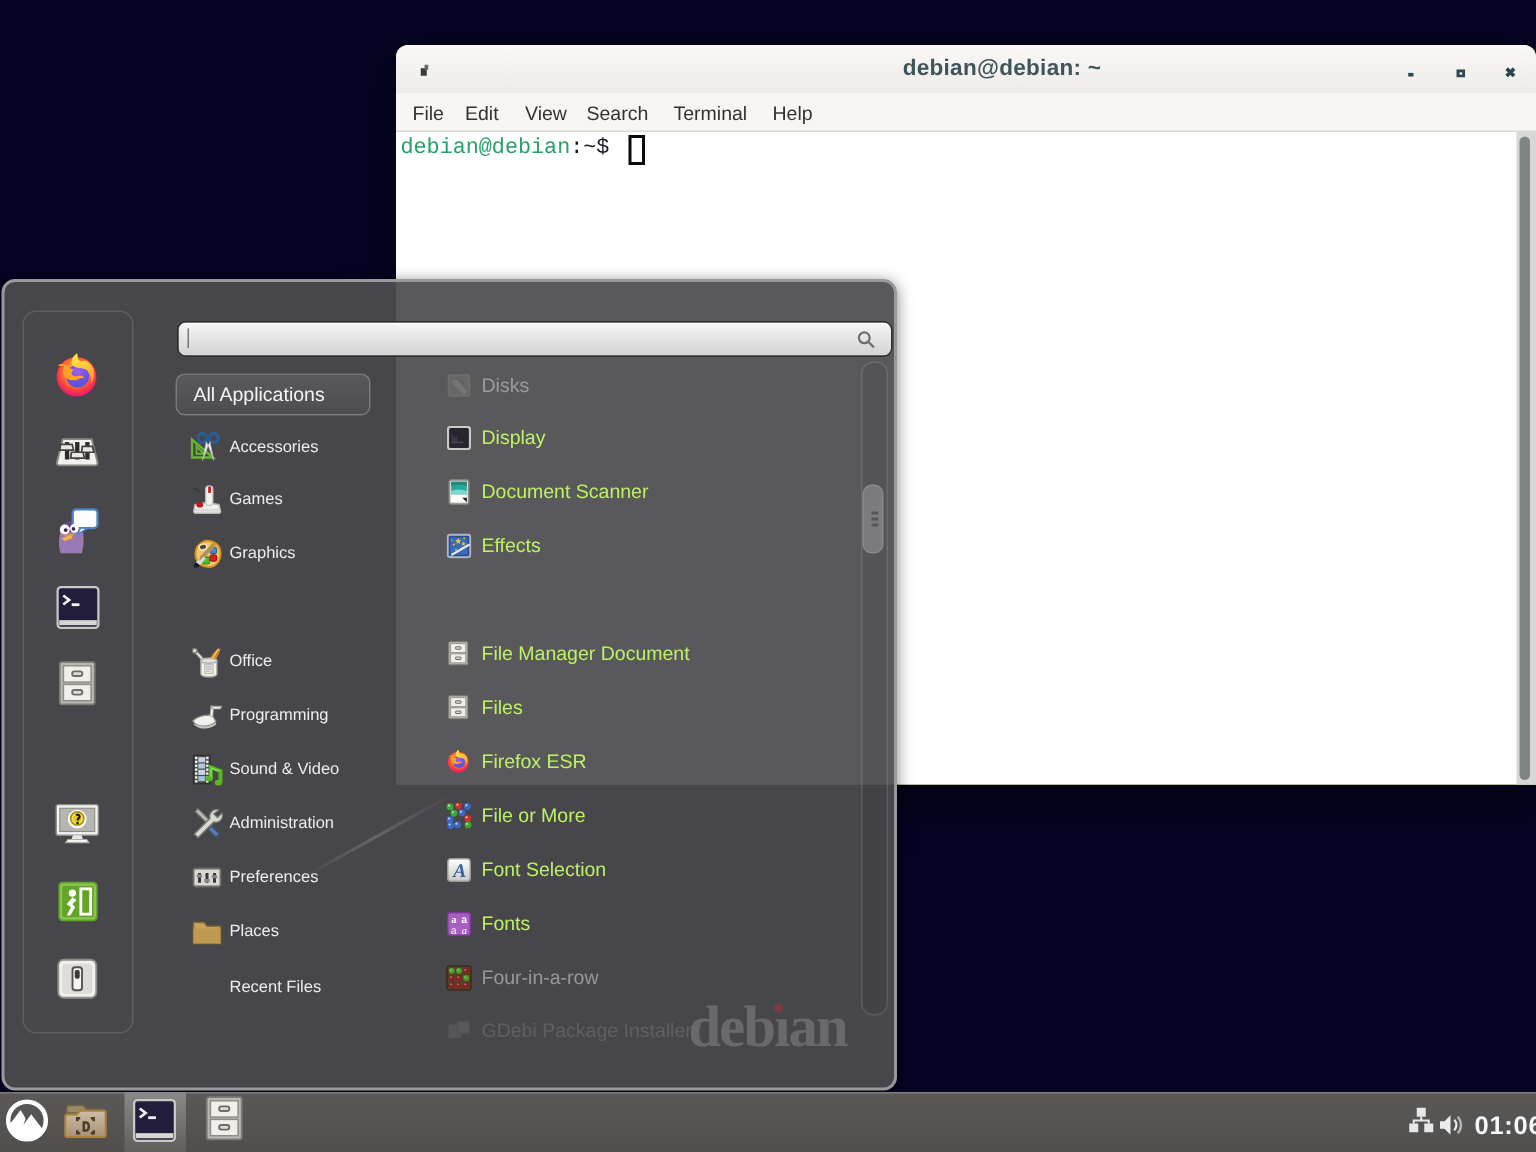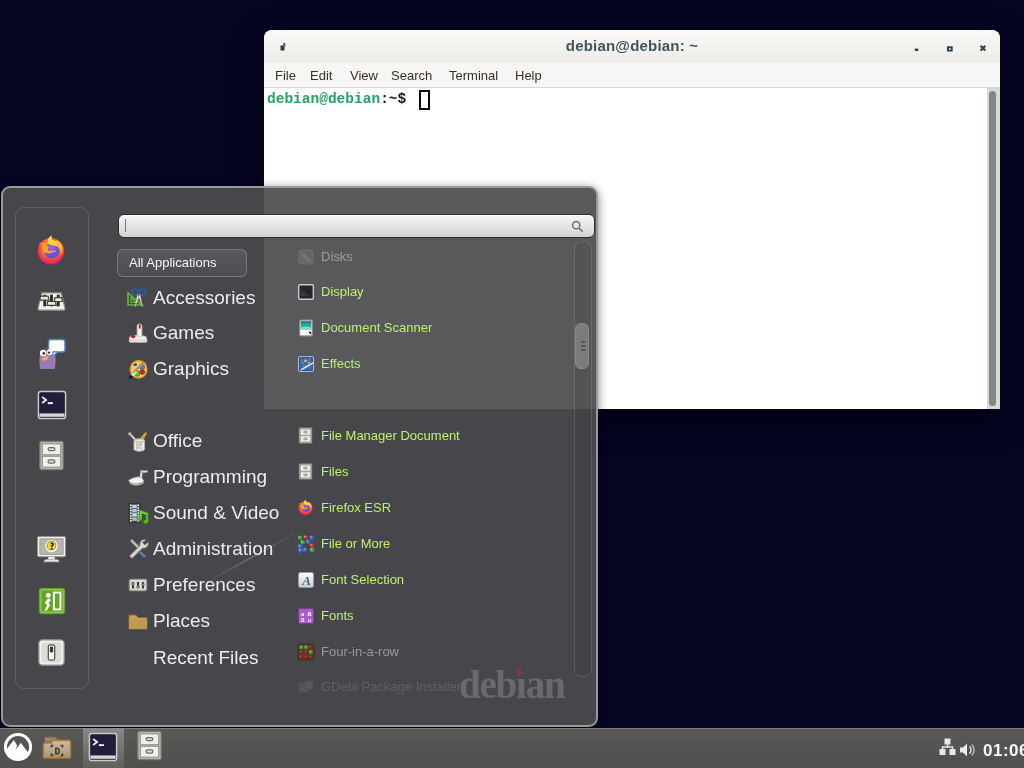--- a/index.html
+++ b/index.html
@@ -1,49 +1,49 @@
 <!DOCTYPE html>
 <html><head><meta charset="utf-8">
 <style>
 html,body{margin:0;padding:0}
 body{width:1024px;height:768px;overflow:hidden;position:relative;
  background:#050423;font-family:"Liberation Sans",sans-serif;}
 .a{position:absolute}
 
-#term{left:264px;top:30px;width:736px;height:379px;background:#bef264;
- border-radius:8px 8px 0 0;box-shadow:0 0 0 1px rgba(10,10,20,.45),0 10px 30px rgba(0,0,0,.55);}
+#term{left:264px;top:30px;width:736px;height:493px;background:#bef264;
+ border-radius:8px 8px 0 0;box-shadow:0 0 0 1px rgba(10,10,20,.45),0 10px 30px rgba(0,0,0,.55);padding-left:24px;}
 #tbar{left:0;top:0;right:0;height:32px;background:linear-gradient(#f9f8f6,#eeece9);
  border-radius:8px 8px 0 0;border-bottom:1px solid #e4e1de}
 #ttitle{width:100%;text-align:center;top:7px;font-size:15px;font-weight:bold;color:#40545c;letter-spacing:.2px}
 #mbar{left:0;top:32px;right:0;height:25px;background:#f7f6f4;border-bottom:1px solid #dbd8d4;
  font-size:13px;color:#35312d}
 #mbar span{position:absolute;top:6px}
 #tcontent{left:0;top:58px;right:0;bottom:0;background:#fff}
-#tprompt{left:3px;top:3px;font-family:"Liberation Mono",monospace;font-size:14.5px;font-weight:bold;white-space:pre}
+#tprompt{left:3px;top:3px;font-family:"Liberation Mono",monospace;font-size:14.5px;font-weight:normal;white-space:pre}
 #tcursor{left:155px;top:2px;width:7px;height:16px;border:2px solid #0b0b0b;background:#fff}
 #tscroll{right:0;top:0;width:13px;bottom:0;background:#d8d8d8}
 #tthumb{left:2px;top:3px;width:7px;bottom:3px;background:#7f8683;border-radius:4px}
 
 #menu{left:1px;top:186px;width:597px;height:541px;background:rgba(76,76,79,.93);
  border:2px solid #99999d;border-radius:9px;box-sizing:border-box;box-shadow:0 2px 10px rgba(0,0,0,.5);}
 #mwm{left:456px;top:474px;font-family:"Liberation Serif",serif;font-weight:bold;font-size:39px;
  color:rgba(255,255,255,.19);letter-spacing:-1.2px}
 #mwmdot{left:513px;top:481px;width:6px;height:6px;border-radius:3px;background:#7a3c42;z-index:3}
 #mstreak{left:190px;top:369px;width:115px;height:2px;
  background:linear-gradient(90deg,rgba(255,255,255,0),rgba(255,255,255,.17),rgba(255,255,255,0));
  transform:rotate(-29deg)}
 #mside{left:12px;top:19px;width:72px;height:480px;border:1px solid rgba(255,255,255,.13);border-radius:9px}
 #msearch{left:115px;top:26px;width:475px;height:22px;border:1px solid #2e2e30;border-radius:6px;
  background:linear-gradient(#f6f6f6,#d3d3d3);box-shadow:inset 0 1px 0 #fff}
 #mcaret{left:6px;top:4px;width:1px;height:13px;background:#777}
 #mglass{right:9px;top:4px}
 #mallbtn{left:114px;top:61px;width:130px;height:28px;background:linear-gradient(rgba(255,255,255,.10),rgba(255,255,255,.04));
  border:1px solid rgba(255,255,255,.22);border-radius:6px;box-sizing:border-box}
 #mallbtn div{margin:5px 0 0 11px;font-size:13px;color:#f4f4f4}
-.cat .lbl{position:absolute;left:150px;top:0;height:22px;line-height:22px;font-size:19px;color:#ececee}
+.cat .lbl{position:absolute;left:150px;top:0;height:22px;line-height:22px;font-size:11px;color:#ececee}
 .cat .ic{position:absolute;left:124px;top:0}
 .app .lbl{position:absolute;left:318px;top:0;height:18px;line-height:18px;font-size:13px;color:#bef264}
 .app .ic{position:absolute;left:294px;top:0}
 #mscrolltrack{left:571px;top:53px;width:16px;height:434px;border:1px solid rgba(255,255,255,.13);border-radius:8px;background:rgba(0,0,0,.05)}
 #mscrollthumb{left:572px;top:135px;width:14px;height:46px;background:#7b7b7e;border-radius:6px;border:1px solid #8a8a8e;box-sizing:border-box}
 
 #task{left:0;top:728px;width:1024px;height:40px;background:linear-gradient(#5b5957,#514f4d);box-shadow:inset 0 1px 0 rgba(255,255,255,.22)}
 #tlaunch{left:83px;top:0;width:41px;height:40px;background:linear-gradient(#8b8987,#605e5c)}
 #tclock{left:983px;top:13px;font-size:17px;font-weight:bold;color:#f7f7f7;letter-spacing:.5px}
 </style></head>

